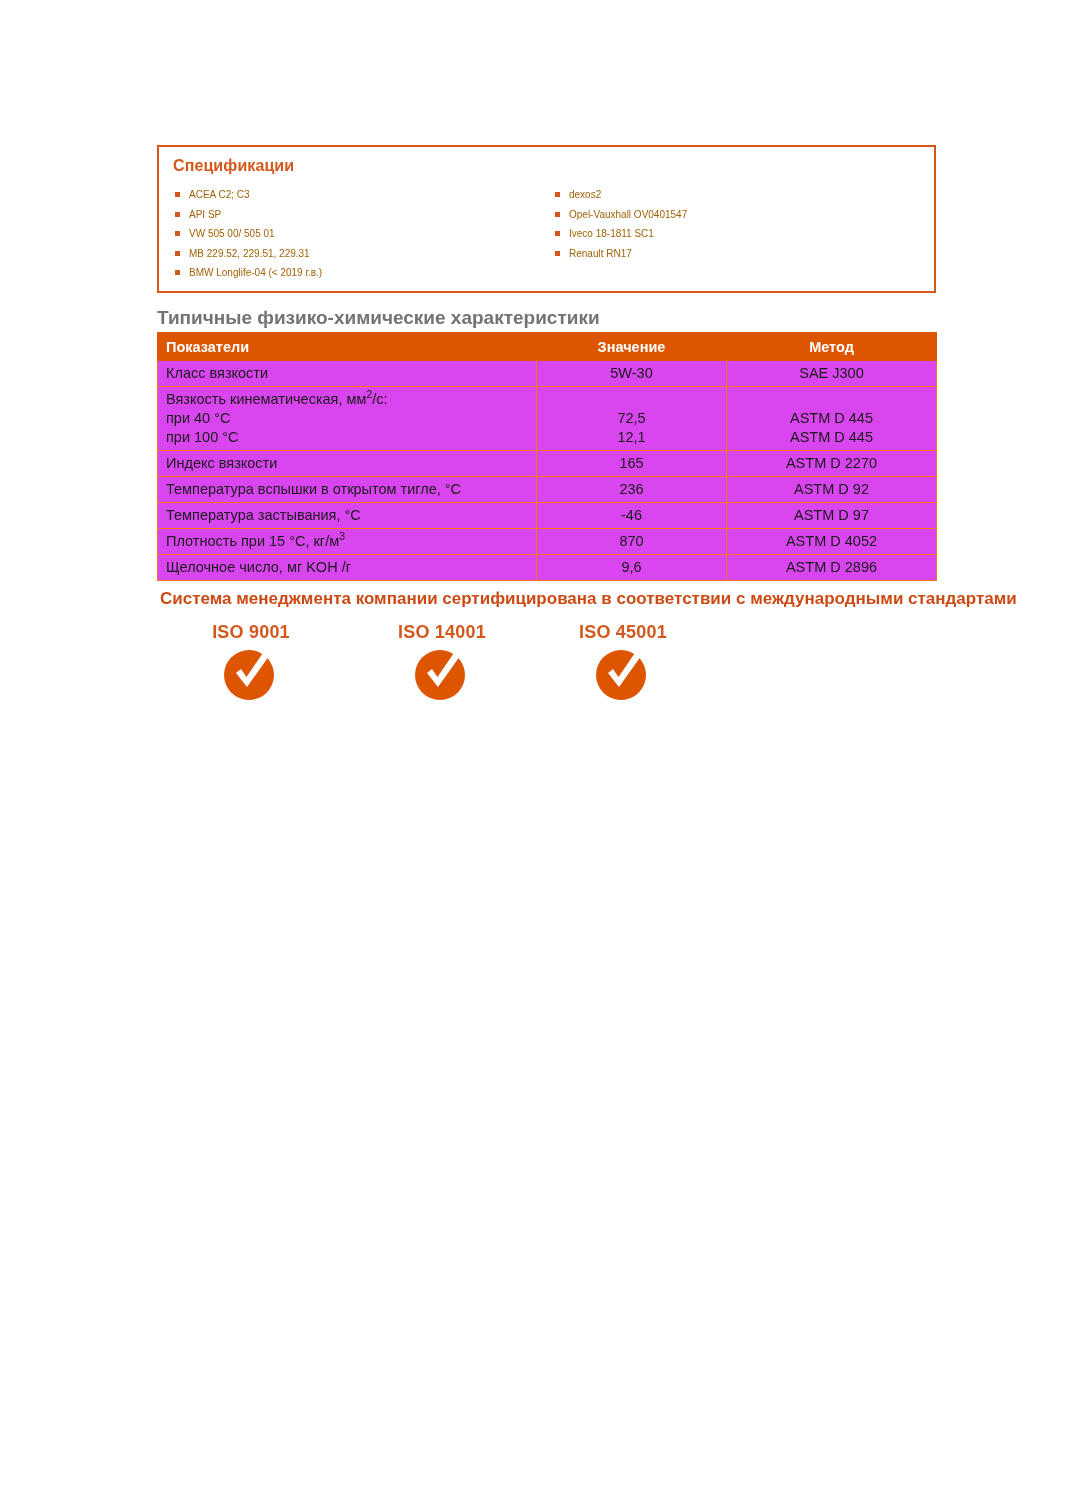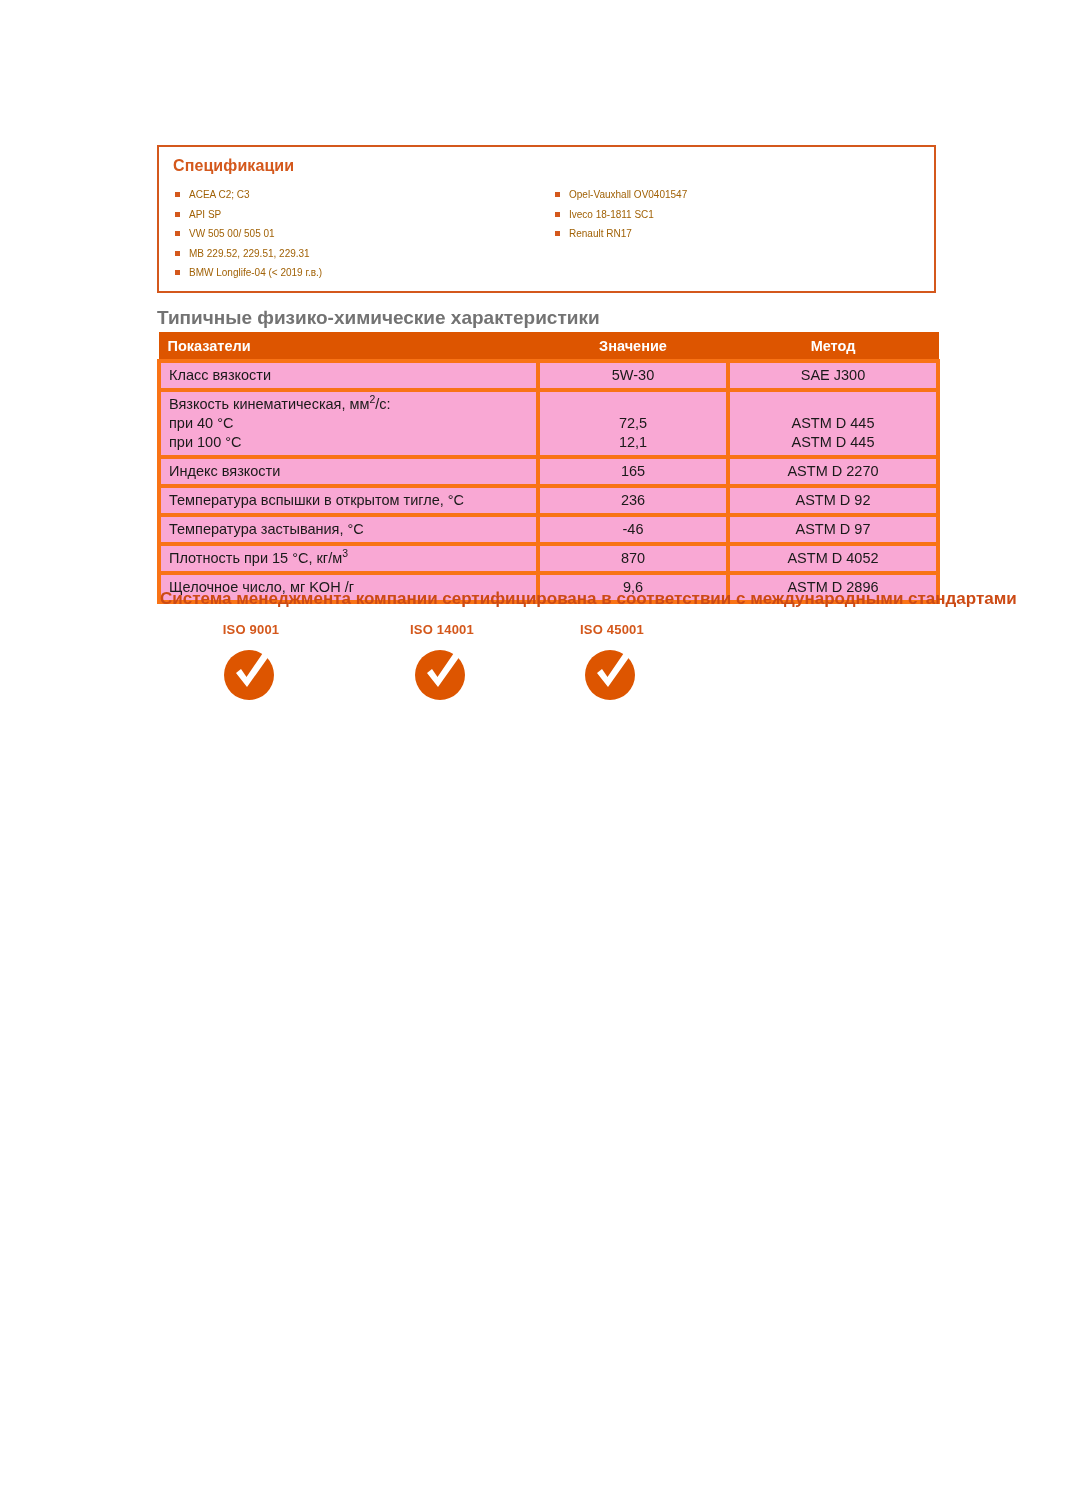--- a/index.html
+++ b/index.html
@@ -108,25 +108,25 @@
     height: 28px;
     padding: 0 8px;
     border: 1px solid #dd5500;
     box-sizing: border-box;
   }
   table.char-table thead th.h-name { text-align: left; }
   table.char-table thead th.h-val,
   table.char-table thead th.h-meth { text-align: center; }
 
   table.char-table tbody td {
-    border: 4px solid #f97316;
+    border: 1px solid #f97316;
     padding: 3px 8px;
     vertical-align: top;
     box-sizing: border-box;
-    background: #f9a8d4;
+    background: #d946ef;
     line-height: 19px;
   }
   table.char-table tbody td.name { text-align: left; }
   table.char-table tbody td.val { text-align: center; }
   table.char-table tbody td.meth { text-align: center; }
 
   td .sub-line { display: block; }
   sup { font-size: 0.72em; vertical-align: super; line-height: 0; }
 
   
@@ -147,21 +147,21 @@
     width: 700px;
     height: 90px;
   }
   .badge {
     position: absolute;
     top: 0;
     width: 120px;
     text-align: center;
   }
   .badge .badge-label {
-    font-size: 13px;
+    font-size: 18px;
     font-weight: bold;
     color: #d4581c;
     letter-spacing: 0.2px;
     display: block;
     height: 18px;
   }
   .badge .badge-mark {
     display: block;
     margin: 4px auto 0 auto;
     width: 58px;
@@ -180,20 +180,21 @@
         <ul class="spec-list">
           <li>ACEA C2; C3</li>
           <li>API SP</li>
           <li>VW 505 00/ 505 01</li>
           <li>MB 229.52, 229.51, 229.31</li>
           <li>BMW Longlife-04 (&lt; 2019 г.в.)</li>
         </ul>
       </div>
       <div class="spec-col right">
         <ul class="spec-list">
+          <li>dexos2</li>
           <li>Opel-Vauxhall OV0401547</li>
           <li>Iveco 18-1811 SC1</li>
           <li>Renault RN17</li>
         </ul>
       </div>
     </div>
   </div>
 
   <div class="char-title">Типичные физико-химические характеристики</div>
 
@@ -282,21 +283,21 @@
     </div>
 
     <div class="badge" style="left: 222px;">
       <span class="badge-label">ISO 14001</span>
       <svg class="badge-mark" viewBox="0 0 58 58">
         <circle cx="27" cy="31" r="25" fill="#dd5500"></circle>
         <path d="M14 29 L25 43 L52 5 L45 3 L24.5 33 L19 25 Z" fill="#ffffff"></path>
       </svg>
     </div>
 
-    <div class="badge" style="left: 392px; text-align: center;">
+    <div class="badge" style="left: 403px; text-align: center;">
       <span class="badge-label">ISO 45001</span>
       <svg class="badge-mark" viewBox="0 0 58 58">
         <circle cx="27" cy="31" r="25" fill="#dd5500"></circle>
         <path d="M14 29 L25 43 L52 5 L45 3 L24.5 33 L19 25 Z" fill="#ffffff"></path>
       </svg>
     </div>
 
   </div>
 
 </div>

